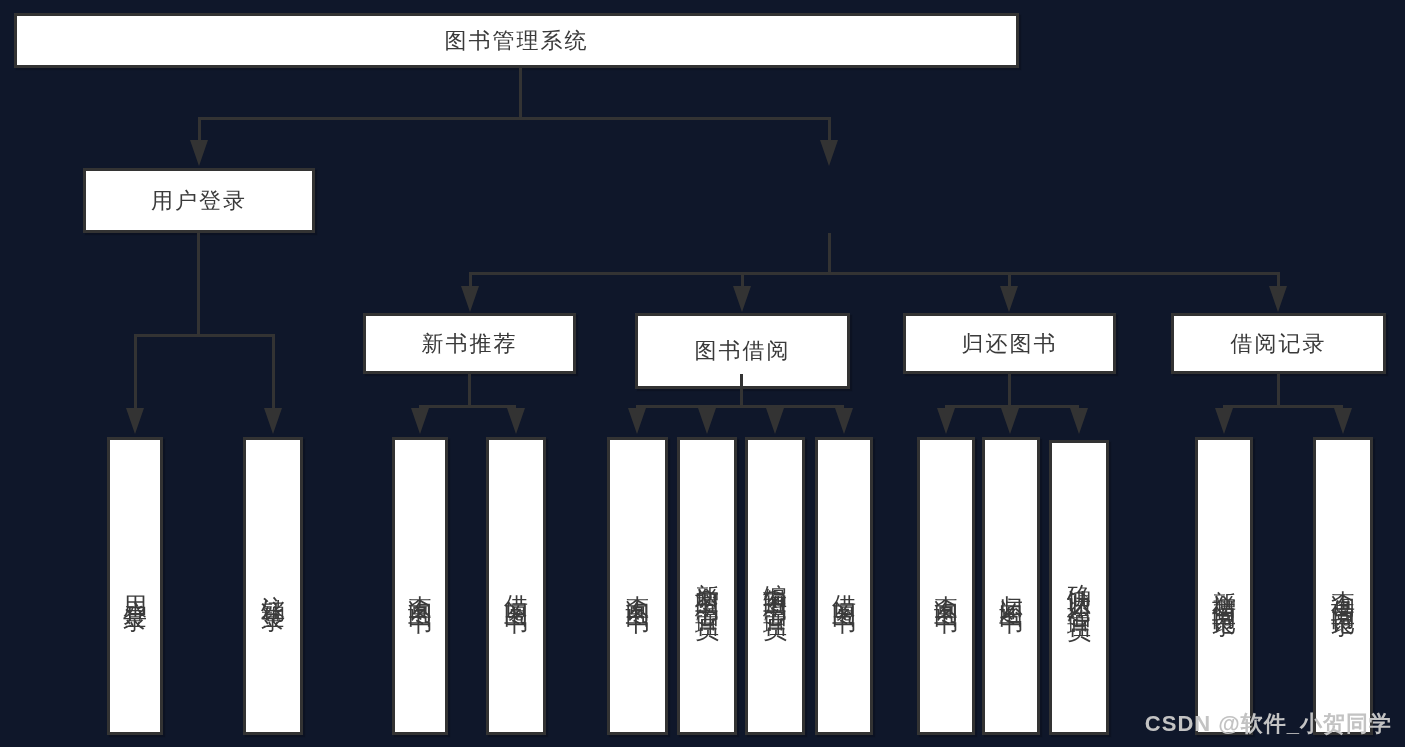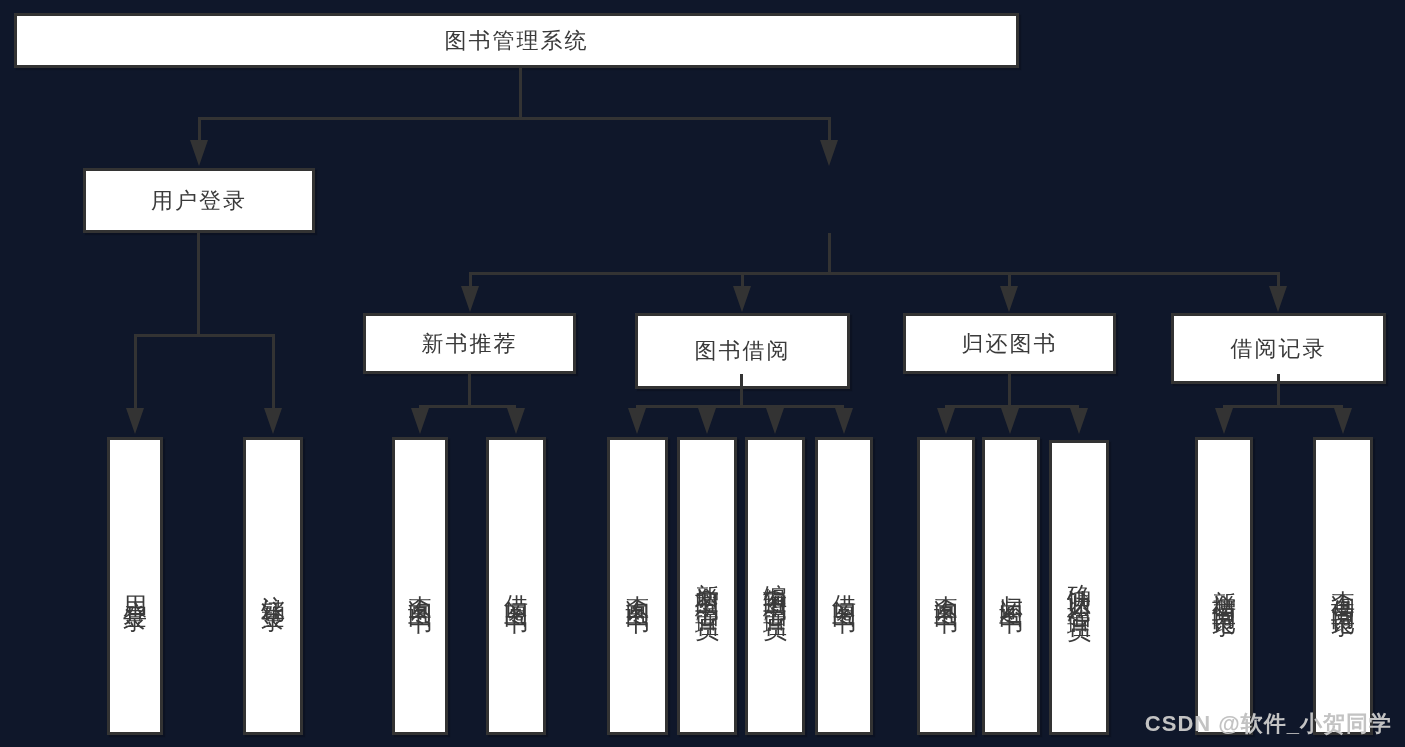--- a/index.html
+++ b/index.html
@@ -85,21 +85,21 @@
 
   <div class="box hbox" style="left:363px;top:313px;width:213px;height:61px;">
     <span>新书推荐</span>
   </div>
   <div class="box hbox" style="left:635px;top:313px;width:215px;height:76px;">
     <span>图书借阅</span>
   </div>
   <div class="box hbox" style="left:903px;top:313px;width:213px;height:61px;">
     <span>归还图书</span>
   </div>
-  <div class="box hbox" style="left:1171px;top:313px;width:215px;height:71px;">
+  <div class="box hbox" style="left:1171px;top:313px;width:215px;height:61px;">
     <span>借阅记录</span>
   </div>
 
   <div class="vline" style="left:468px;top:374px;height:34px;"></div>
   <div class="hline" style="left:419px;top:405px;width:97px;"></div>
   <div class="arrow" style="left:411px;top:408px;"></div>
   <div class="arrow" style="left:507px;top:408px;"></div>
 
   <div class="vline" style="left:740px;top:374px;height:34px;"></div>
   <div class="hline" style="left:636px;top:405px;width:208px;"></div>

